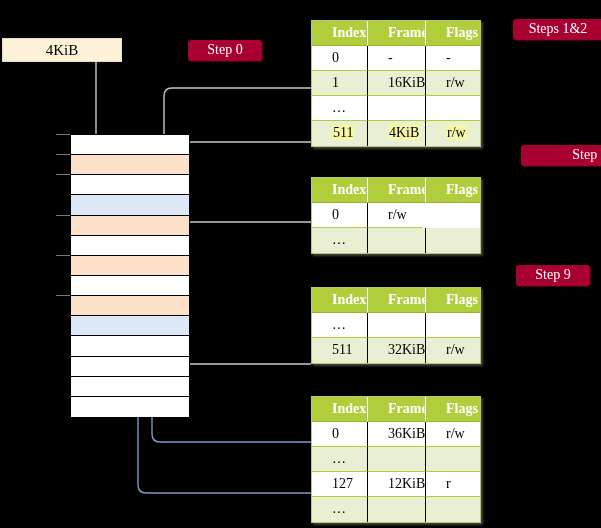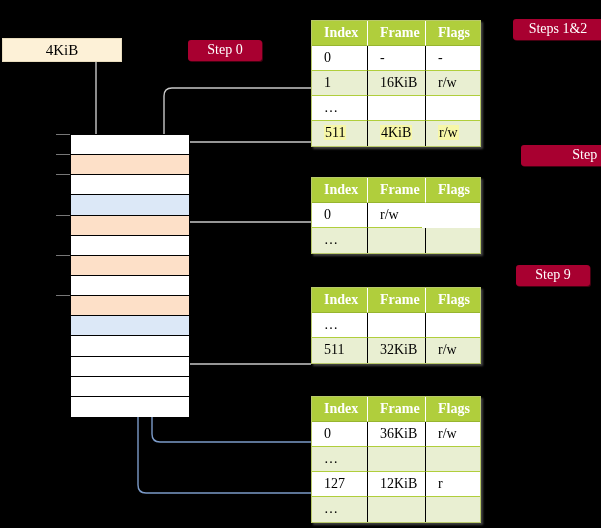--- a/index.html
+++ b/index.html
@@ -70,21 +70,21 @@
     background:#b0ce3c;
     color:#ffffff;
     font-weight:bold;
     font-size:15px;
   }
   .ptable .row{display:flex;}
   .ptable .row > div{
     box-sizing:border-box;
     border-right:1px solid #000;
     border-bottom:1px solid #b0ce3c;
-    padding:1px 4px 2px 12px;
+    padding:1px 4px 2px 20px;
     font-size:14px;
     line-height:21px;
     height:25px;
     overflow:hidden;
     white-space:nowrap;
   }
   .ptable .hrow > div{
     border-right:1px solid #ffffff;
     border-bottom:1px solid #97b52f;
   }

